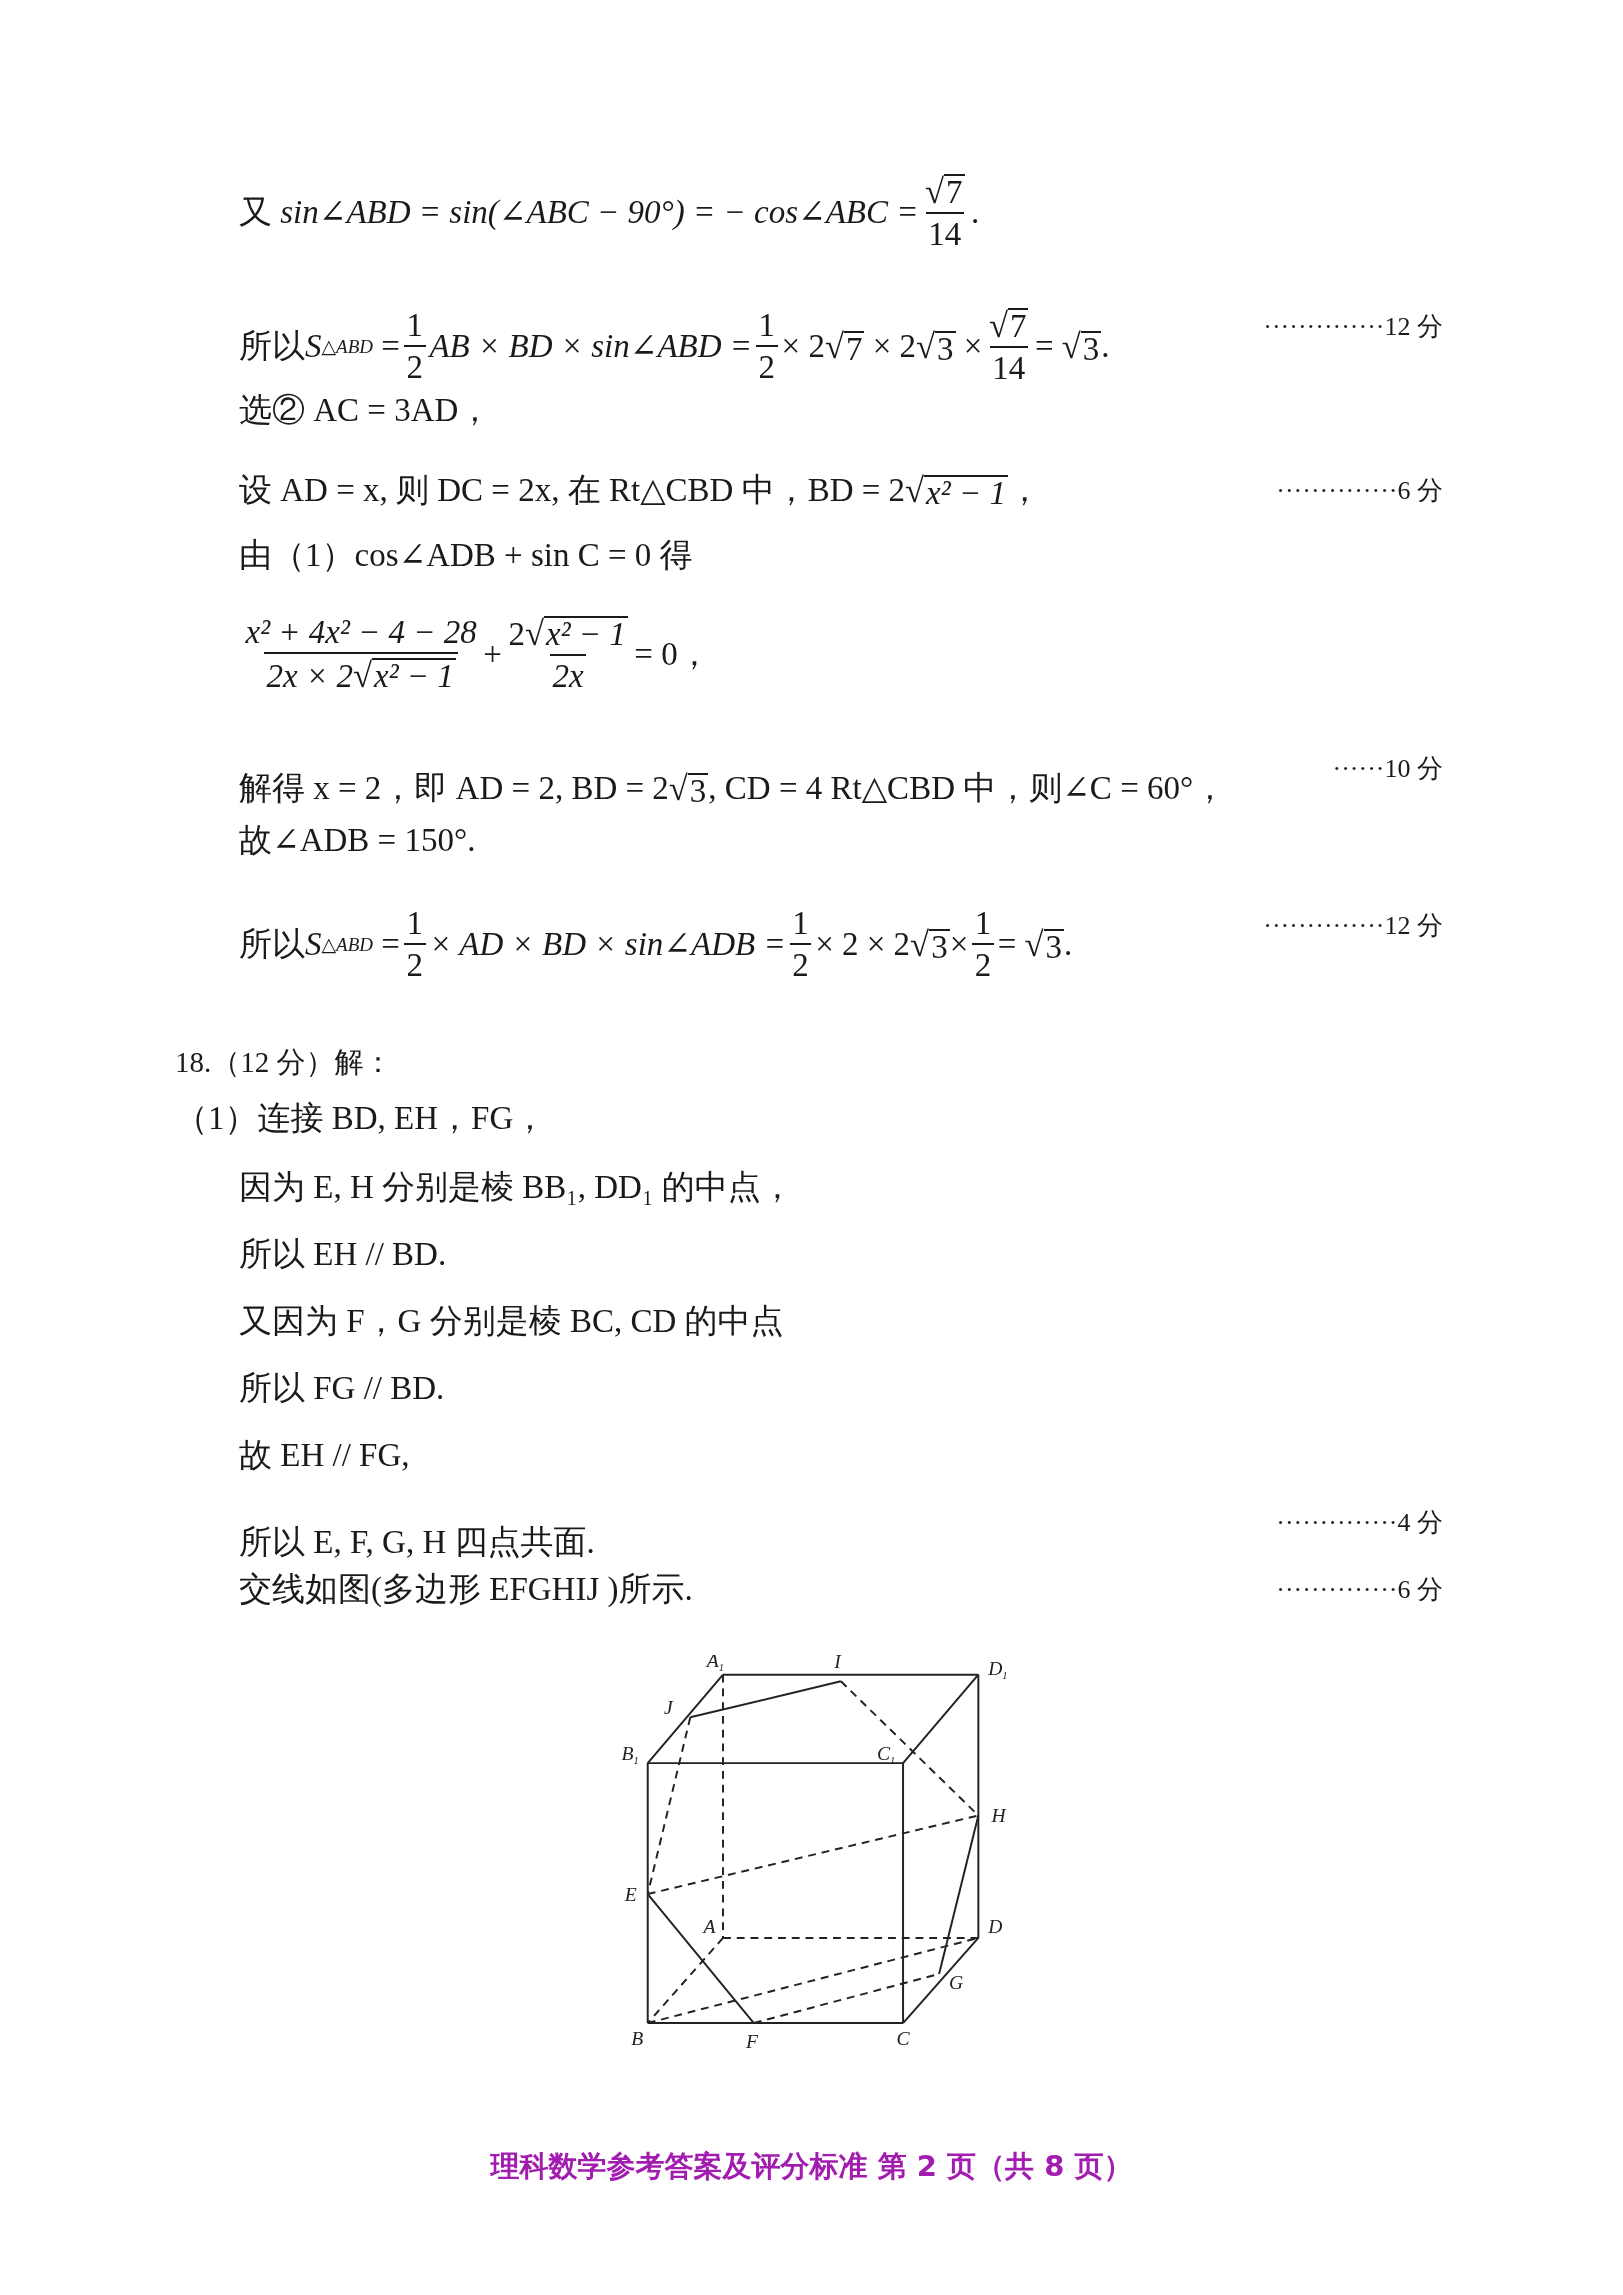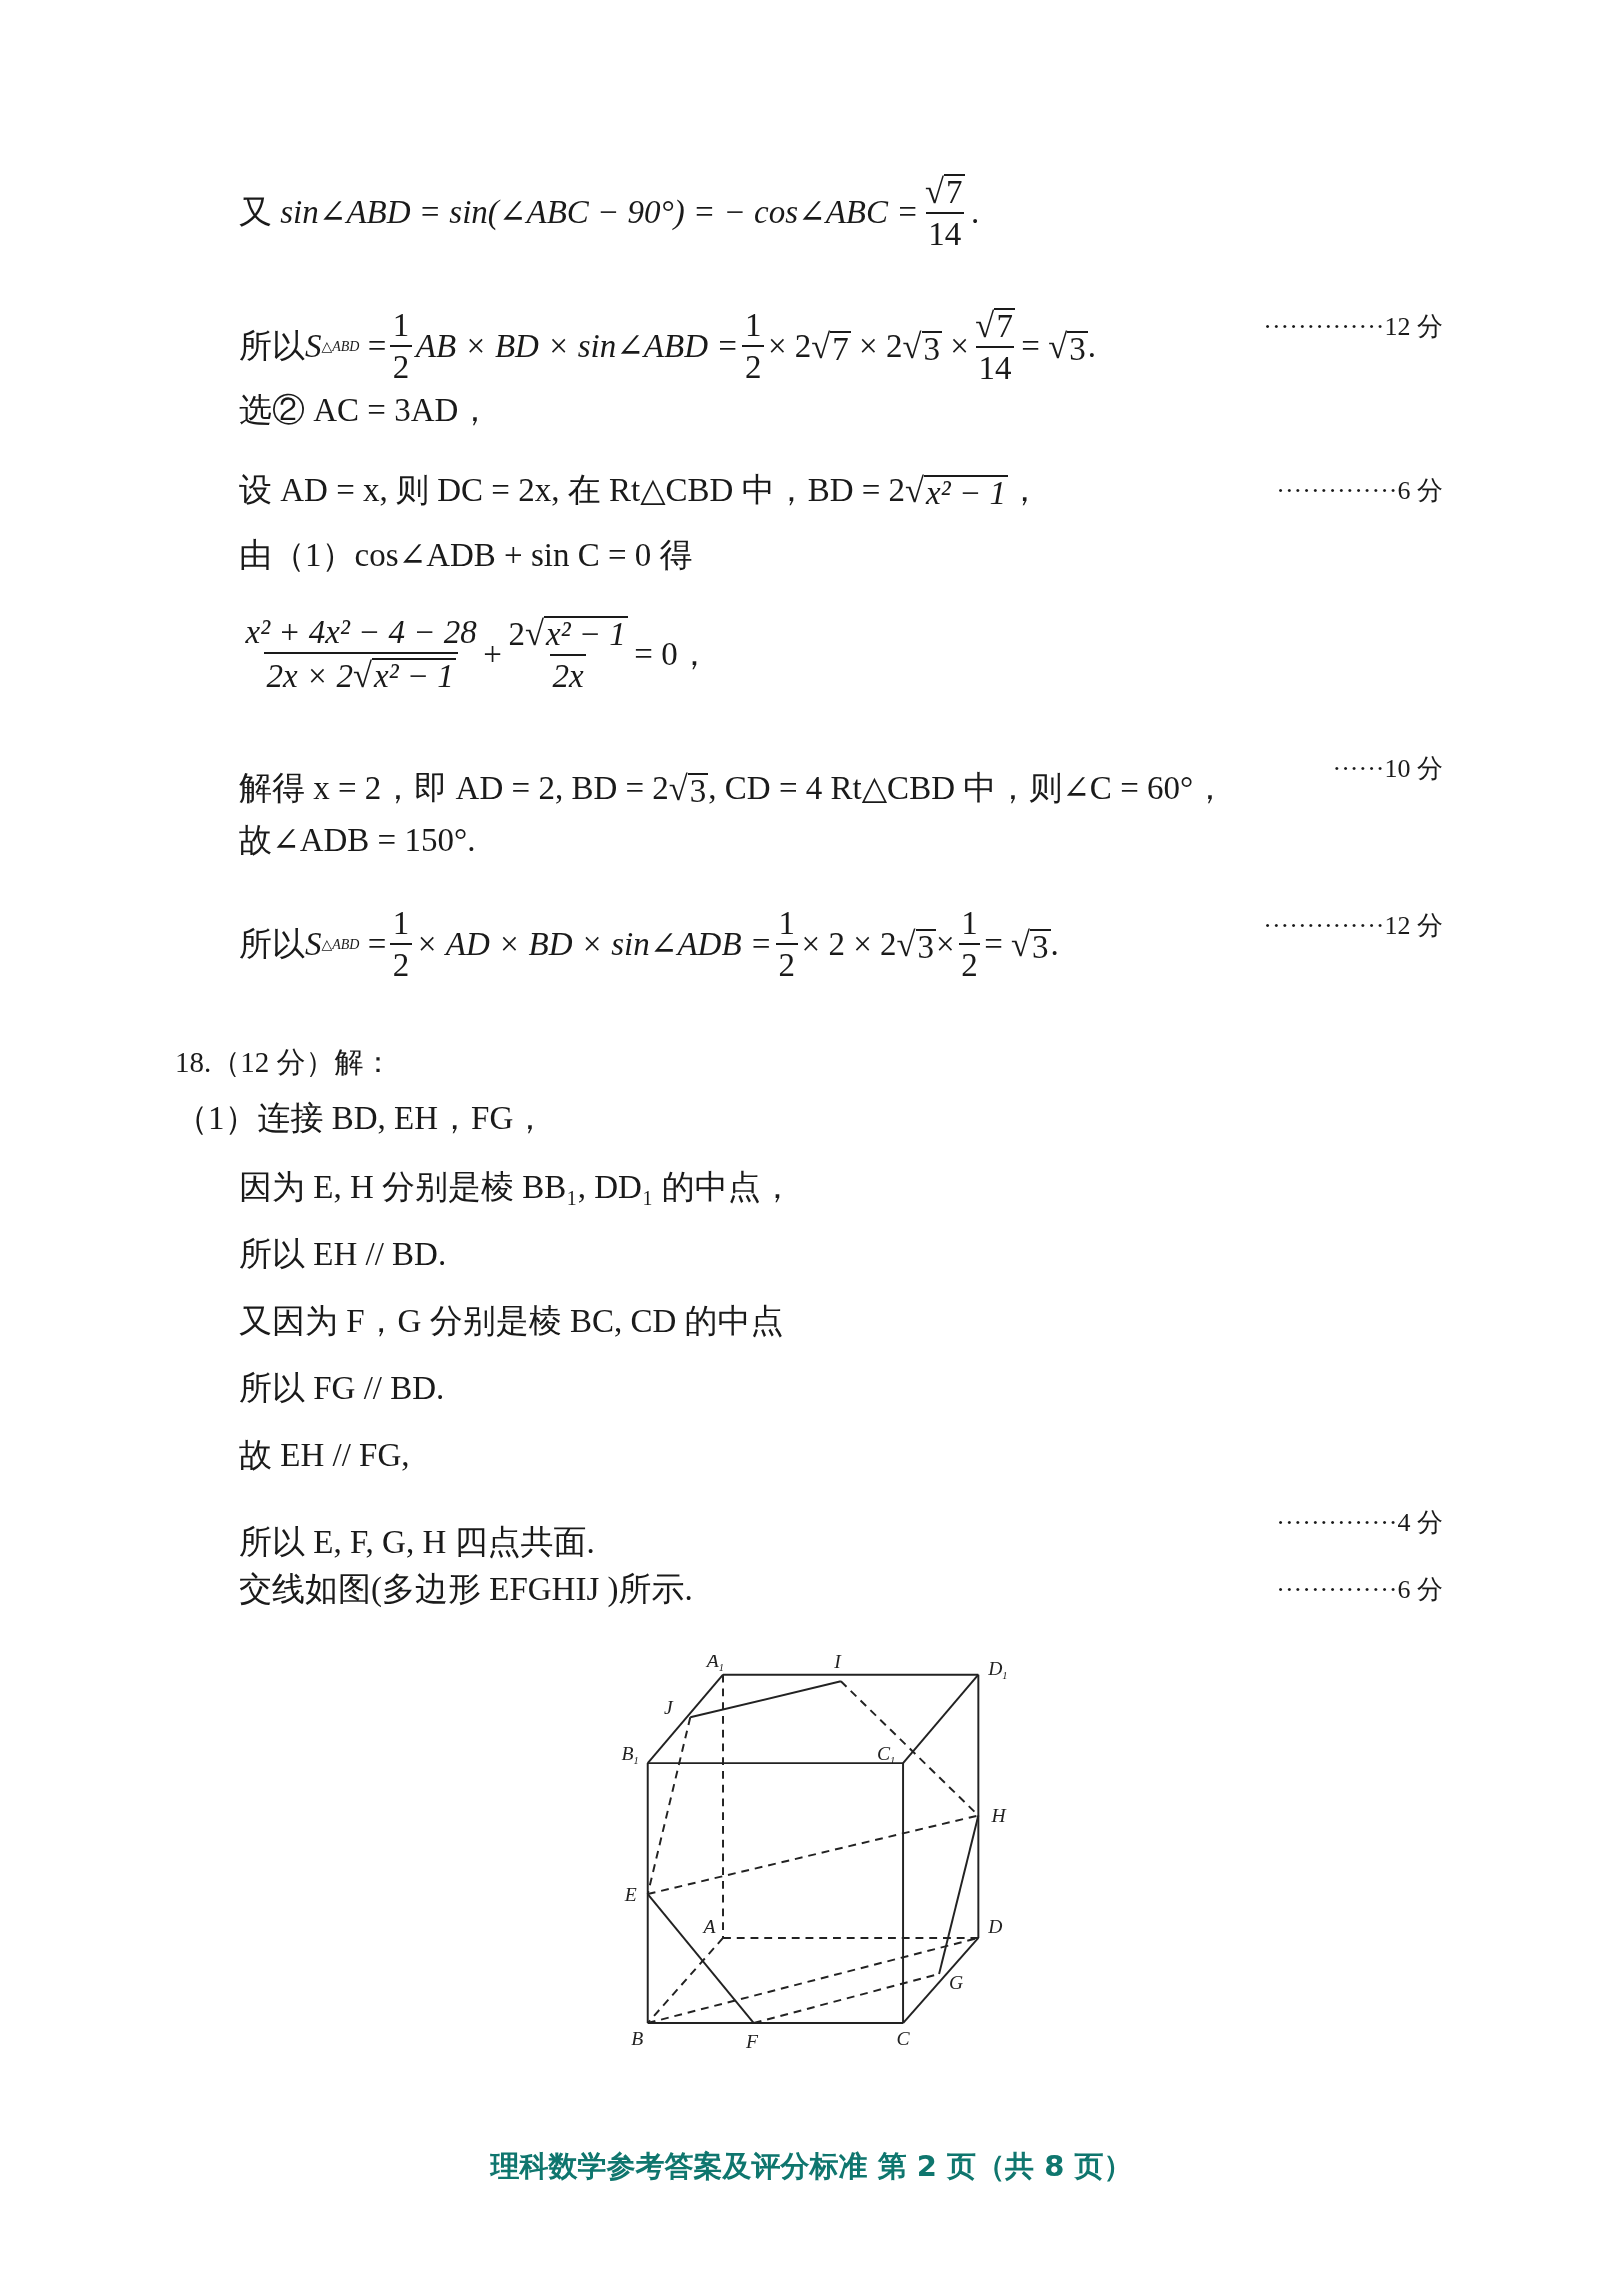--- a/index.html
+++ b/index.html
@@ -7,37 +7,37 @@
     width: 1623px; height: 2295px; position: relative; overflow: hidden;
     font-family: "Liberation Serif", "DejaVu Serif", serif;
     color: #1a1a1a;
   }
   .line {
     position: absolute; left: 239px;
     font-size: 33px; line-height: 39px; white-space: nowrap;
     display: flex; align-items: center;
   }
   .i { font-style: italic; }
-  .sub { font-size: 14px; vertical-align: -9.2px; text-align: center; }
+  .sub { font-size: 19px; vertical-align: -9.2px; text-align: center; }
   .score {
     position: absolute; right: 180px; font-size: 26px; line-height: 39px; white-space: nowrap;
     letter-spacing: 0px;
   }
   .frac {
     display: inline-flex; flex-direction: column; align-items: center;
     vertical-align: middle; margin: 0 3.9px; line-height: 1.05;
   }
   .frac .num { padding: 0 2.6px 2.6px; }
   .frac .den { border-top: 2px solid #1a1a1a; padding: 2.6px 2.6px 0; }
   .sqrt { display: inline-flex; align-items: flex-end; }
   .sqrt .rad { border-top: 2px solid #1a1a1a; padding: 0 2px; line-height: 1.0; }
   .sqrt .sym { font-size: 1.05em; }
   .footer {
     position: absolute; left: 0; right: 0; top: 2147px; text-align: center;
-    font-size: 29px; font-family: "DejaVu Sans", sans-serif; font-weight: bold; color: #0f766e;
+    font-size: 29px; font-family: "DejaVu Sans", sans-serif; font-weight: bold; color: #a21caf;
   }
   .diagram { position: absolute; left: 615px; top: 1655px; width: 419px; height: 393px; }
   .lbl { font-family: "Liberation Serif", serif; font-style: italic; font-size: 30px; fill: #222; }
   .lblsub { font-size: 16px; }
 </style>
 </head>
 <body>
 
 <div class="line" style="top:173px;">
   <span>又</span>&nbsp;

